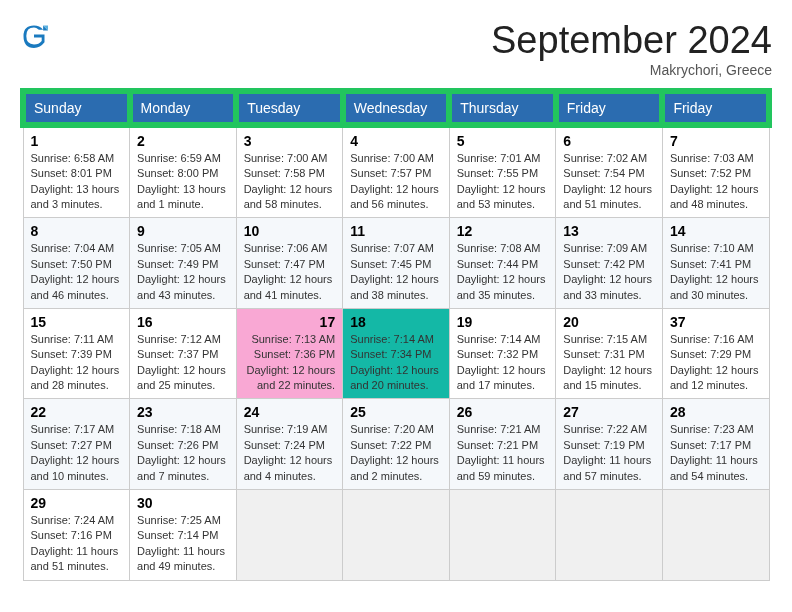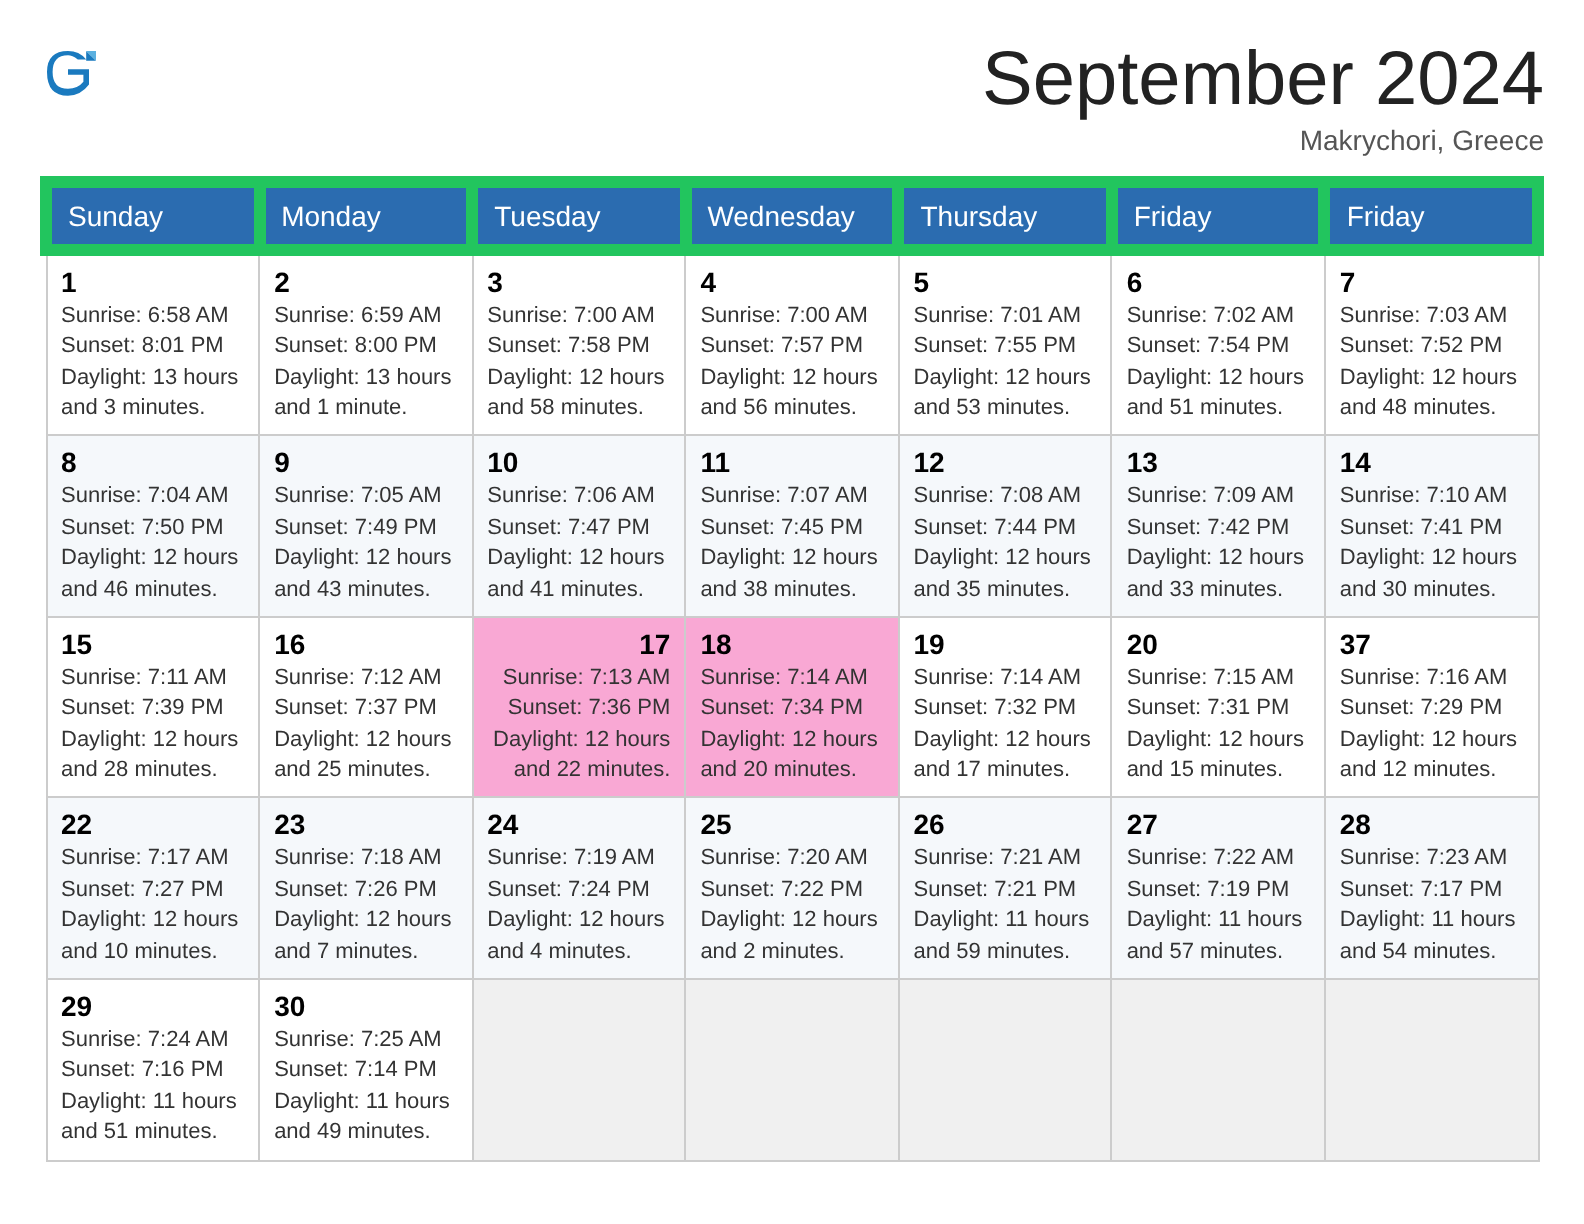--- a/index.html
+++ b/index.html
@@ -253,21 +253,21 @@
         </div>
       </td>
         <td style="background: #f9a8d4; text-align: right;">
         <span class="day-num">17</span>
         <div class="day-info">
           Sunrise: 7:13 AM<br>
           Sunset: 7:36 PM<br>
           Daylight: 12 hours and 22 minutes.
         </div>
       </td>
-        <td style="background: #f9a8d4; margin-top: 25px;">
+        <td style="background: #14b8a6; margin-top: 25px;">
         <span class="day-num">18</span>
         <div class="day-info">
           Sunrise: 7:14 AM<br>
           Sunset: 7:34 PM<br>
           Daylight: 12 hours and 20 minutes.
         </div>
       </td>
         <td style="background: rgb(255, 255, 255);">
         <span class="day-num">19</span>
         <div class="day-info">

